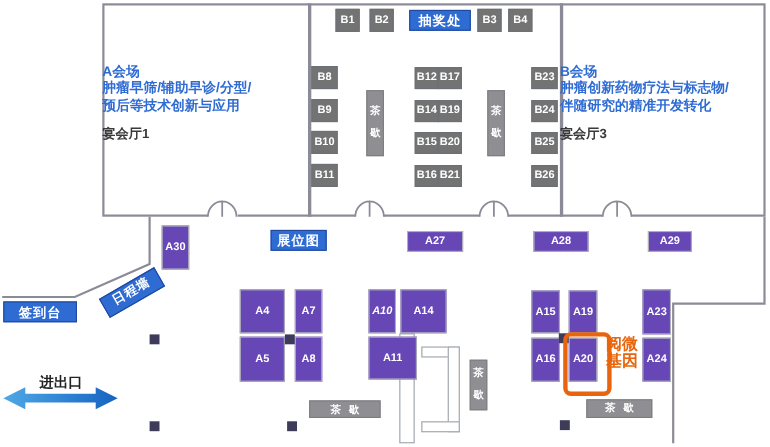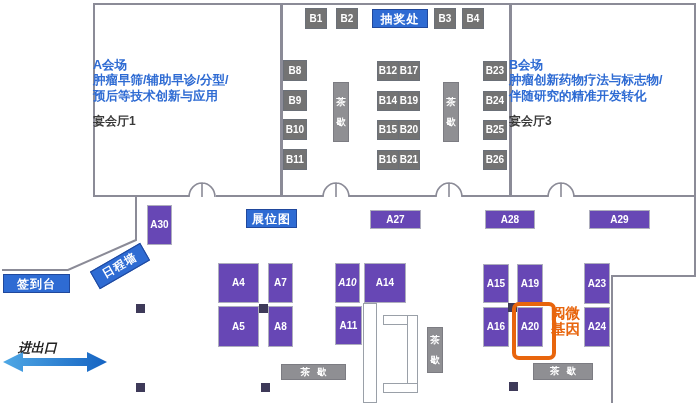--- a/index.html
+++ b/index.html
@@ -109,44 +109,44 @@
 
   <div class="booth green" style="left:483px; top:61px;  width:24px; height:20px;">B23</div>
   <div class="booth green" style="left:483px; top:91px;  width:24px; height:20px;">B24</div>
   <div class="booth green" style="left:483px; top:120px; width:24px; height:20px;">B25</div>
   <div class="booth green" style="left:483px; top:150px; width:24px; height:20px;">B26</div>
 
   <div class="booth purple" style="left:147px; top:205px; width:25px; height:40px;">A30</div>
   <div class="booth bluebox" style="left:246px; top:209px; width:51px; height:19px;">展位图</div>
   <div class="booth purple" style="left:370px; top:210px; width:51px; height:19px;">A27</div>
   <div class="booth purple" style="left:485px; top:210px; width:50px; height:19px;">A28</div>
-  <div class="booth purple" style="left:589px; top:210px; width:61px; height:19px;text-align:right;">A29</div>
+  <div class="booth purple" style="left:589px; top:210px; width:40px; height:19px;text-align:right;">A29</div>
 
   <div class="booth bluebox" style="left:3px; top:274px; width:67px; height:19px;">签到台</div>
   <div class="booth bluebox" id="schedule-wall" style="left:91px; top:256px; width:58px; height:20px;">日程墙</div>
 
-  <div id="entrance-label" style="left:18px; top:339px;font-style:italic;">进出口</div>
+  <div id="entrance-label" style="left:36px; top:339px;">进出口</div>
   <svg id="entrance-arrow" style="left:2px; top:351px;" width="106" height="22">
     <defs>
       <linearGradient id="arrG" x1="0" y1="0" x2="1" y2="0">
         <stop offset="0" stop-color="#4FA8E5"></stop>
         <stop offset="1" stop-color="#1563C2"></stop>
       </linearGradient>
     </defs>
     <polygon points="1,11 21,1 21,7 85,7 85,1 105,11 85,21 85,15 21,15 21,21" fill="url(#arrG)"></polygon>
   </svg>
 
   <div class="booth purple" style="left:218px; top:263px; width:41px; height:40px;">A4</div>
   <div class="booth purple" style="left:268px; top:263px; width:25px; height:40px;">A7</div>
   <div class="booth purple" style="left:218px; top:306px; width:41px; height:41px;">A5</div>
   <div class="booth purple" style="left:268px; top:306px; width:25px; height:41px;">A8</div>
 
   <div class="booth purple" style="left:335px; top:263px; width:25px; height:40px;font-style:italic;">A10</div>
   <div class="booth purple" style="left:364px; top:263px; width:42px; height:40px;">A14</div>
-  <div class="booth purple" style="left:335px; top:306px; width:27px; height:39px;">A11</div>
+  <div class="booth purple" style="left:335px; top:306px; width:44px; height:39px;">A11</div>
 
   <div class="outline" style="left:363px; top:303px; width:14px; height:100px;"></div>
   <div class="outline" style="left:383px; top:315px; width:35px; height:10px;"></div>
   <div class="outline" style="left:407px; top:315px; width:11px; height:78px;"></div>
   <div class="outline" style="left:383px; top:383px; width:35px; height:10px;"></div>
 
   <div class="booth purple" style="left:483px; top:264px; width:26px; height:39px;">A15</div>
   <div class="booth purple" style="left:517px; top:264px; width:26px; height:39px;">A19</div>
   <div class="booth purple" style="left:483px; top:307px; width:26px; height:40px;">A16</div>
   <div id="highlight-frame" style="left:512px; top:302px; width:36px; height:50px;"></div>

